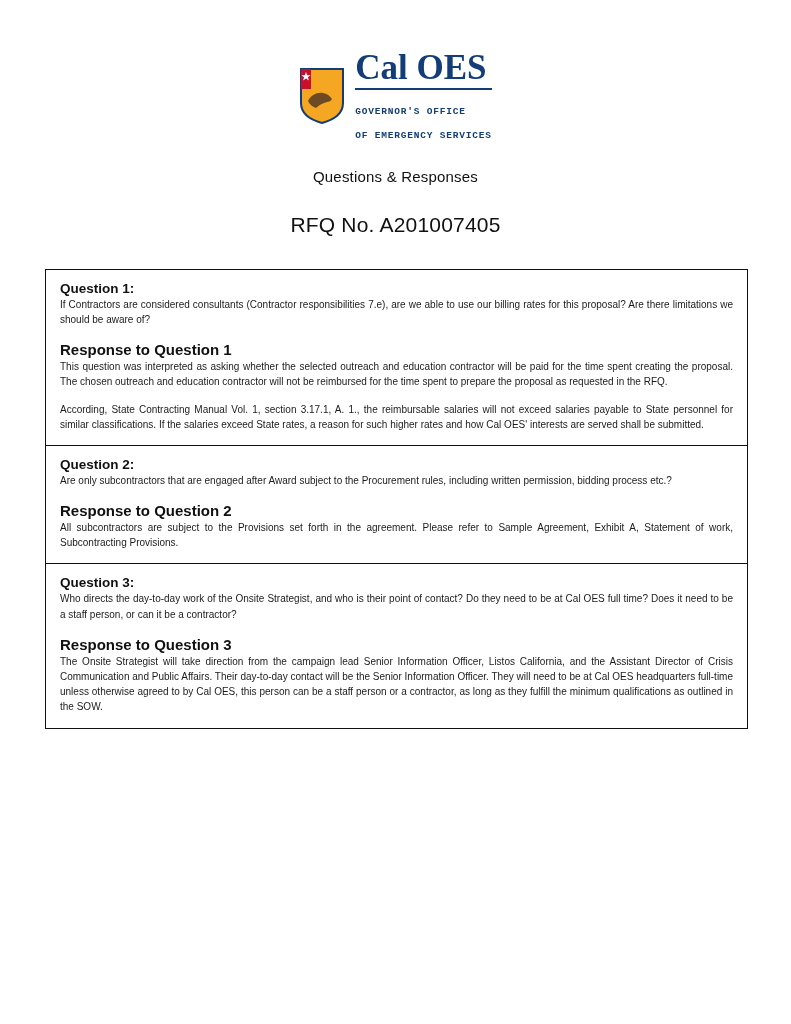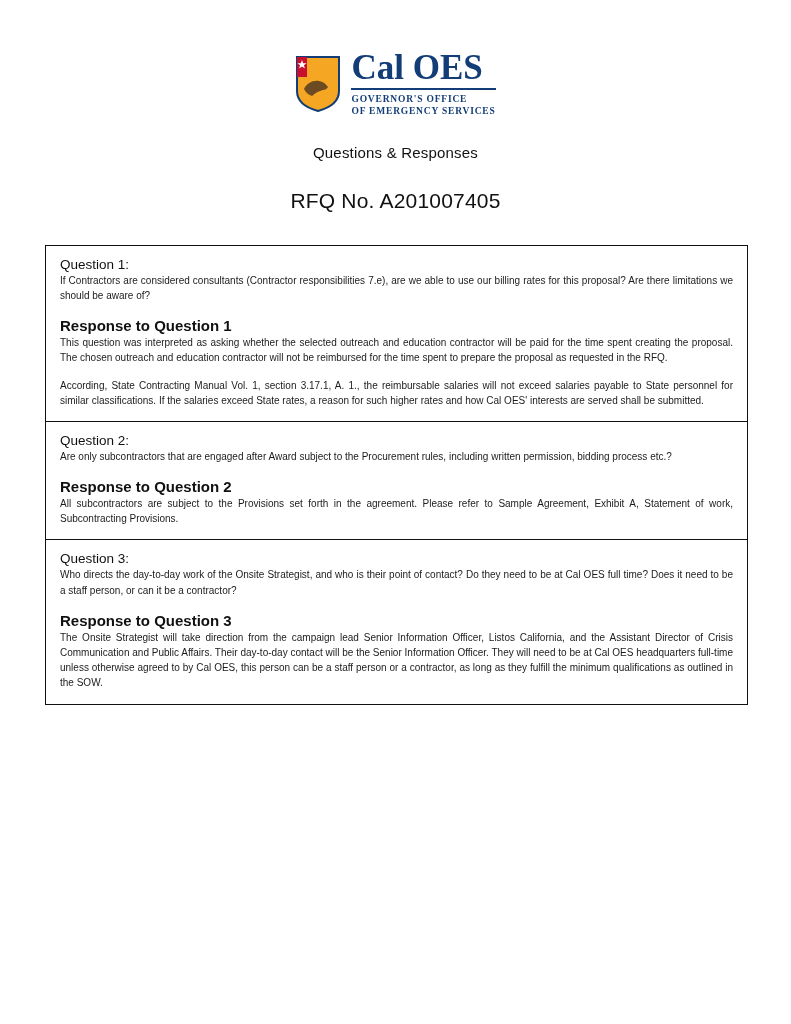--- a/index.html
+++ b/index.html
@@ -52,26 +52,27 @@
     letter-spacing: 0px;
     line-height: 1;
   }
   .wordmark .rule {
     width: 100%;
     height: 2px;
     background: #123d77;
     margin: 3px 0 4px 0;
   }
   .wordmark .sub1, .wordmark .sub2 {
-    font-family: Liberation Serif, serif;
+    font-family: Liberation Mono, monospace;
     font-size: 9.5px;
     color: #123d77;
     letter-spacing: 0.8px;
     font-weight: bold;
     line-height: 1.25;
+    margin-top: 12px;
   }
 
   
   .doc-title {
     text-align: center;
     font-weight: normal;
     font-size: 15px;
     margin-top: 26px;
     letter-spacing: 0.2px;
     color: #111;
@@ -95,21 +96,21 @@
   .qa-row {
     border-bottom: 1px solid #111;
   }
   .qa-row:last-child {
     border-bottom: none;
   }
   .qa-cell {
     padding: 11px 14px 13px 14px;
   }
   .q-label {
-    font-weight: normal;
+    font-weight: bold;
     font-size: 13.5px;
     color: #111;
     margin: 0 0 1px 0;
   }
   .para {
     font-size: 10px;
     line-height: 1.52;
     color: #1b1b1b;
     margin: 0;
     text-align: justify;

